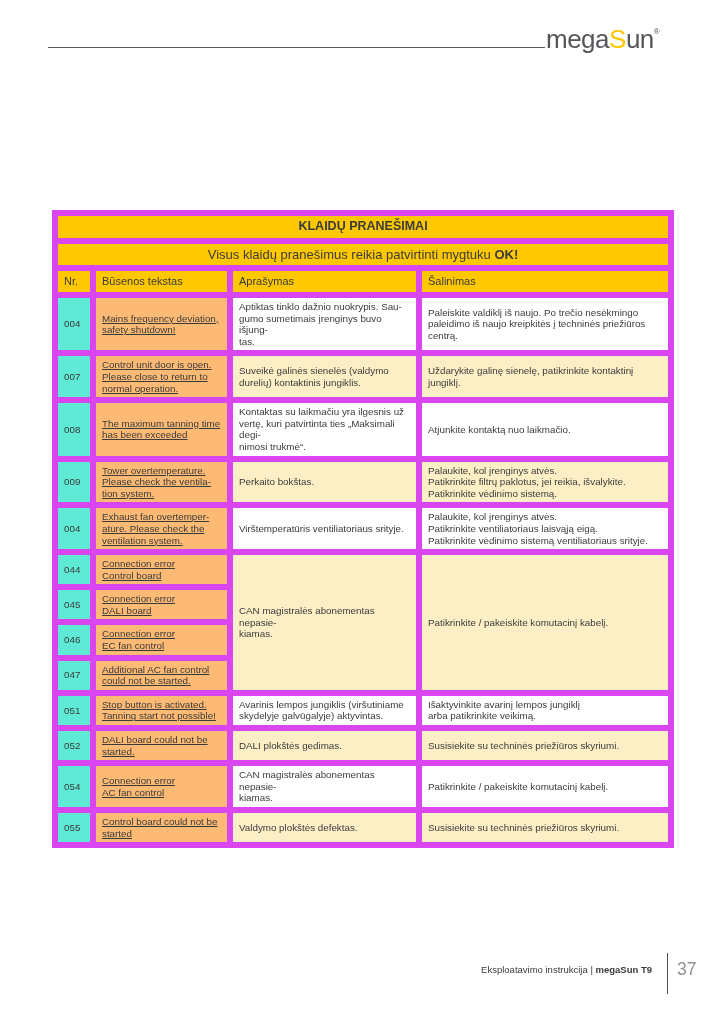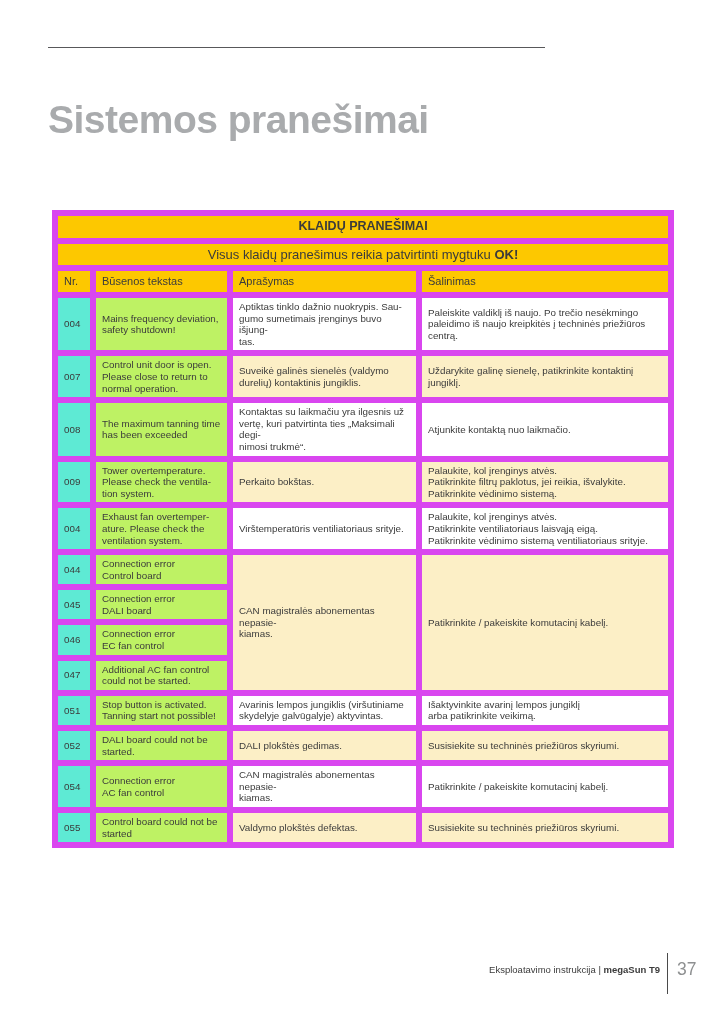--- a/index.html
+++ b/index.html
@@ -15,38 +15,40 @@
   
   .page-title{position:absolute;left:48px;top:98px;font-size:39px;font-weight:bold;color:#a9abad;letter-spacing:-0.5px;}
   
   .table-wrap{position:absolute;left:52px;top:210px;width:616px;}
   table.err{border-collapse:collapse;table-layout:fixed;width:616px;font-size:9.8px;line-height:11.6px;color:#3b3b3b;}
   table.err td,table.err th{border:6px solid #d946ef;vertical-align:middle;padding:3px 6px;font-weight:normal;text-align:left;}
   tr.band-title td{background:#fdc800;text-align:center;font-weight:bold;font-size:12.5px;height:16px;}
   tr.band-sub td{background:#fdc800;text-align:center;font-size:13px;height:15px;}
   tr.band-cols th{background:#fdc800;font-size:11px;height:15px;}
   td.c1{background:#5eead4;}
-  td.c2{background:#bef264;}
+  td.c2{background:#fdba74;text-decoration:underline;}
   tr.cream td.c3,tr.cream td.c4,td.merged{background:#fcefc6;}
   tr.white td.c3,tr.white td.c4{background:#ffffff;}
   .ml{white-space:pre-line;}
   
-  .footer-text{position:absolute;right:64px;top:964px;font-size:9.5px;color:#3b3b3b;white-space:nowrap;}
+  .footer-text{position:absolute;right:72px;top:964px;font-size:9.5px;color:#3b3b3b;white-space:nowrap;}
   .footer-divider{position:absolute;left:667px;top:953px;width:1px;height:41px;background:#4a4a4a;}
   .footer-page{position:absolute;left:677px;top:959px;font-size:17.5px;color:#8e9091;}
 </style>
 </head>
 <body>
 
 <div class="page">
 
   <div class="header-rule"></div>
 
+  <div class="logo">
+    <span>mega</span><span class="accent">S</span><span>un</span><span class="mark">®</span>
+  </div>
 
-  <div class="page-title">Sistemos pranešimai</div>
 
   <div class="table-wrap">
     <table class="err">
       <colgroup>
         <col style="width:38px">
           <col style="width:137px">
           <col style="width:189px">
           <col style="width:252px">
       </colgroup>
 

